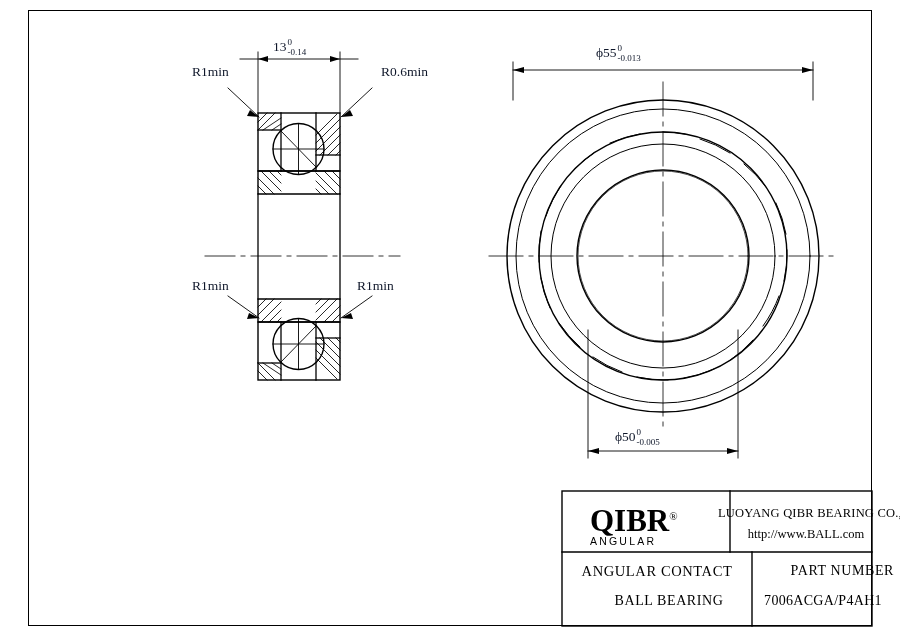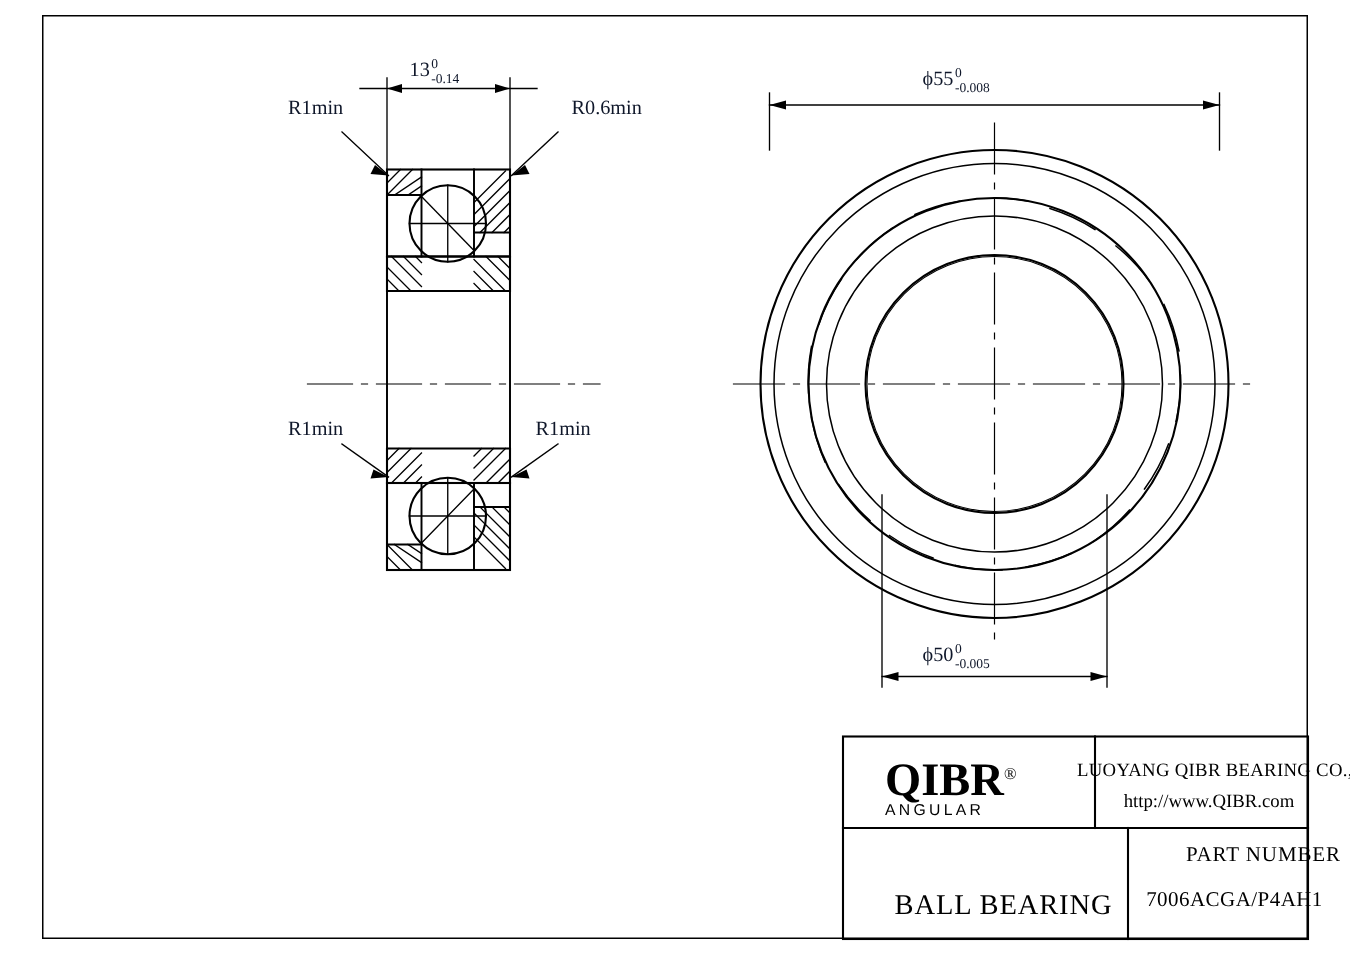--- a/index.html
+++ b/index.html
@@ -90,21 +90,21 @@
     text-align: center;
     font-size: 14.5px;
     letter-spacing: 0.6px;
   }
   .prod-line2 {
     position: absolute;
     left: 562px;
     top: 593px;
     width: 214px;
     text-align: center;
-    font-size: 19px;
+    font-size: 14px;
     letter-spacing: 0.6px;
   }
   .pn-label {
     position: absolute;
     left: 752px;
     top: 563px;
     width: 142px;
     text-align: right;
     font-size: 14px;
     letter-spacing: 0.6px;
@@ -328,34 +328,35 @@
 
   <div class="ann" style="left:192px; top:64px;">R1min</div>
   <div class="ann" style="left:357px; top:64px;margin-left:24px;">R0.6min</div>
   <div class="ann" style="left:192px; top:278px;">R1min</div>
   <div class="ann" style="left:357px; top:278px;">R1min</div>
 
   <div class="ann" style="left:273px; top:38px;">
     <span>13</span><span class="tol"><span class="up">0</span><span>-0.14</span></span>
   </div>
 
-  <div class="ann" style="left:615px; top:44px;">
-    <span>ϕ</span><span>55</span><span class="tol"><span class="up">0</span><span>-0.008</span></span>
+  <div class="ann" style="left:596px; top:44px;">
+    <span>ϕ</span><span>55</span><span class="tol"><span class="up">0</span><span>-0.013</span></span>
   </div>
 
   <div class="ann" style="left:615px; top:428px;">
     <span>ϕ</span><span>50</span><span class="tol"><span class="up">0</span><span>-0.005</span></span>
   </div>
 
   <div class="logo-wrap">
     <div class="logo-main"><span>QIBR</span><span class="logo-reg">®</span></div>
     <div class="logo-sub">ANGULAR</div>
   </div>
 
   <div class="company tb-text">LUOYANG QIBR BEARING CO., LTD</div>
-  <div class="website tb-text">http://www.QIBR.com</div>
-
+  <div class="website tb-text">http://www.BALL.com</div>
+
+  <div class="prod-line1 tb-text">ANGULAR CONTACT</div>
   <div class="prod-line2 tb-text">BALL BEARING</div>
 
   <div class="pn-label tb-text">PART  NUMBER</div>
   <div class="pn-value tb-text">7006ACGA/P4AH1</div>
 
 </div>
 
 </body></html>

